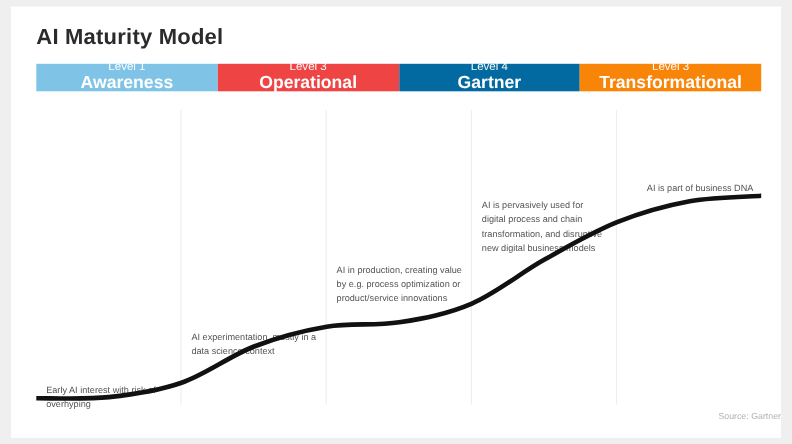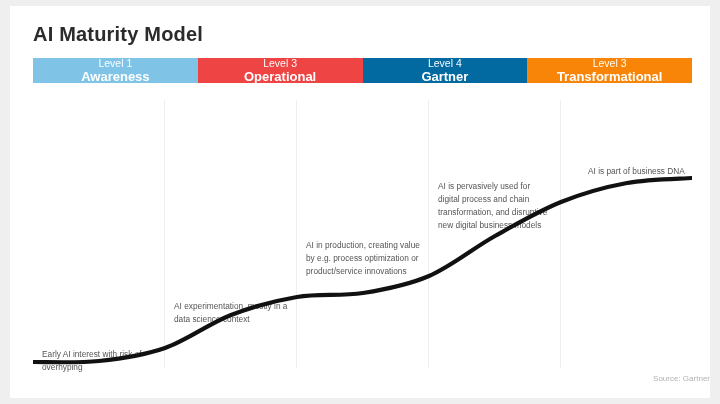--- a/index.html
+++ b/index.html
@@ -62,21 +62,21 @@
     justify-content: center;
     color: #ffffff;
     line-height: 1.18;
   }
   .level-num {
     font-size: 10.5px;
     font-weight: normal;
     opacity: 0.97;
   }
   .level-name {
-    font-size: 13px;
+    font-size: 16px;
     font-weight: bold;
     white-space: nowrap;
   }
   #columns {
     position: absolute;
     left: 0;
     top: 42px;
     width: 659px;
     height: 268px;
     display: flex;

